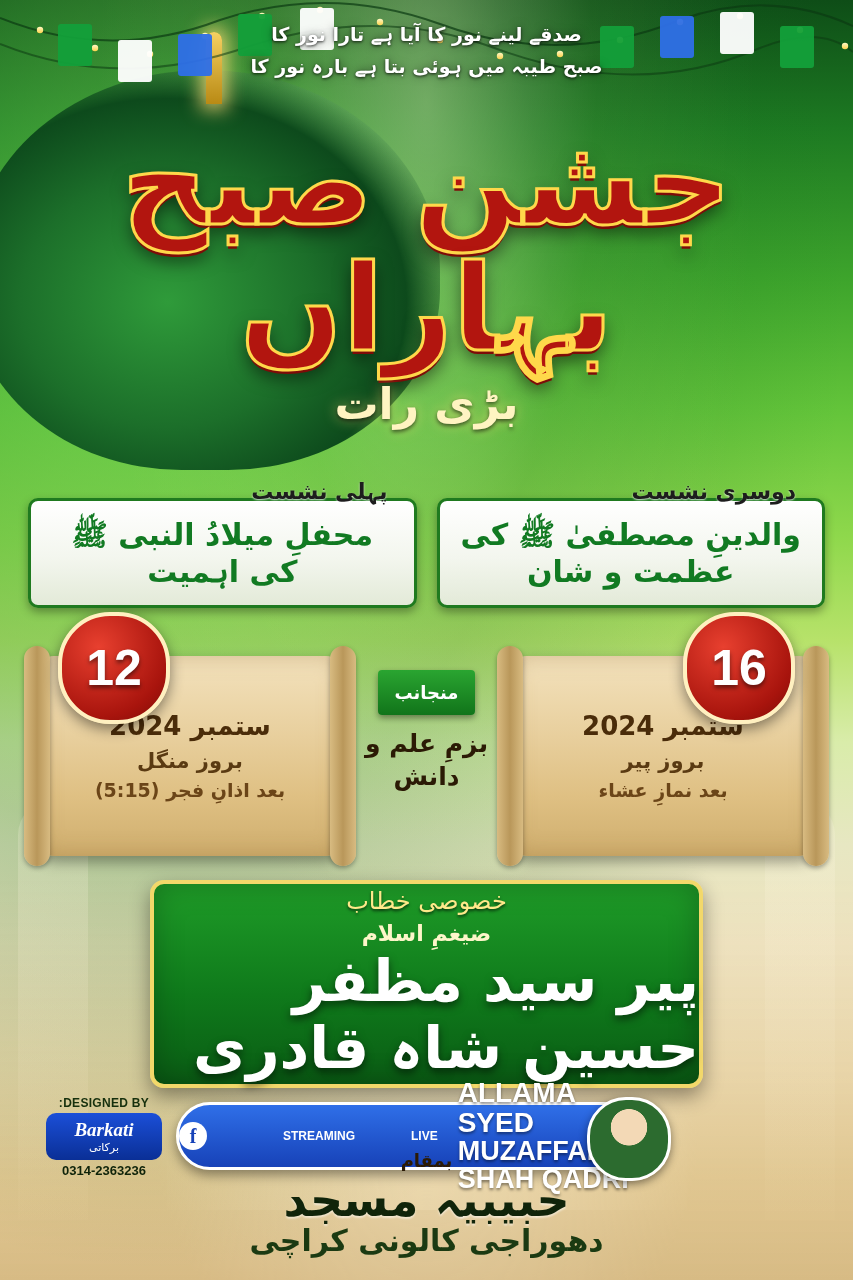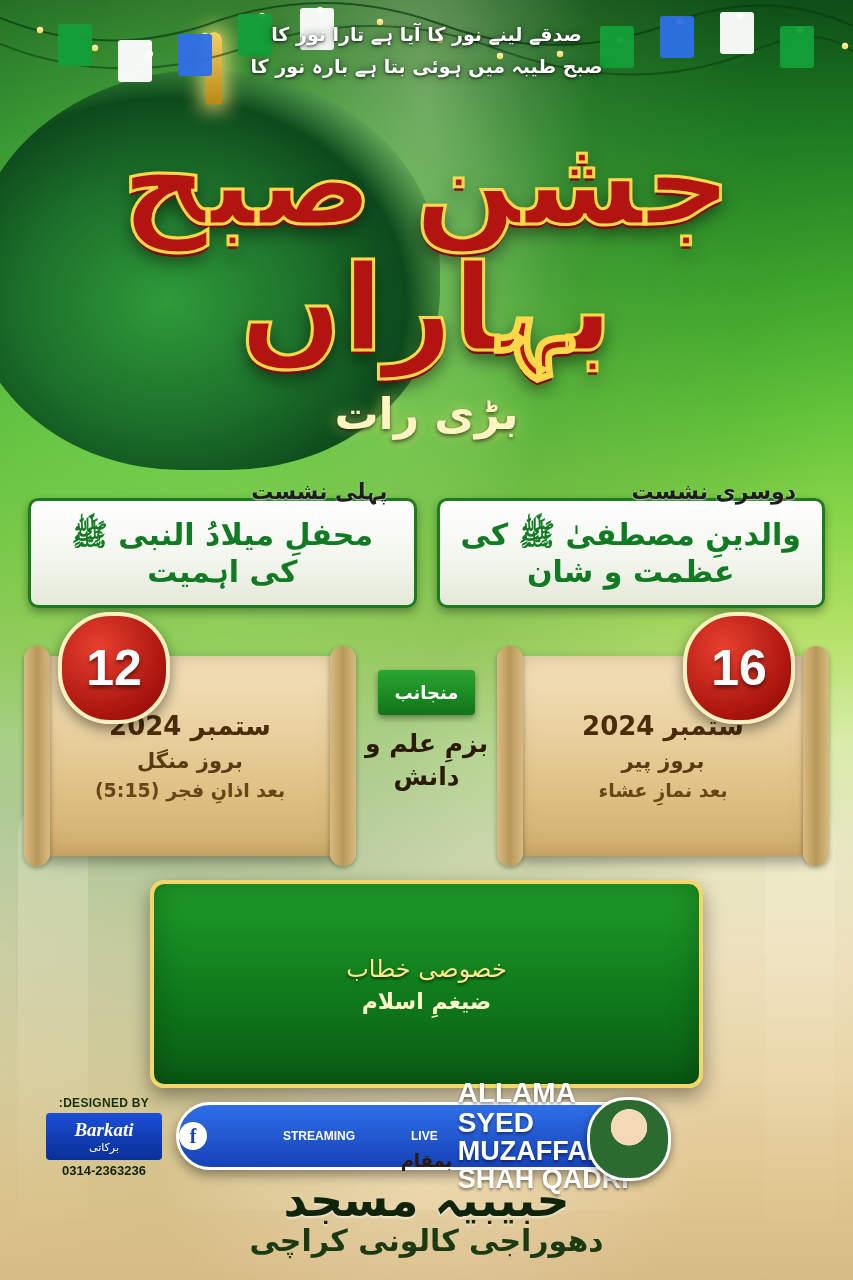--- a/index.html
+++ b/index.html
@@ -71,21 +71,21 @@
     font-size:120px;line-height:1.05;font-weight:bold;
     color:#b2150f;
     -webkit-text-stroke:3px #ffd84a;
     text-shadow:
       0 0 2px #ffe680,
       0 4px 0 #7e0b08,
       0 8px 18px rgba(0,0,0,.55);
     letter-spacing:-4px;
   }
   .title-sub{
-    margin-top:16px;text-align:center;
+    margin-top:6px;text-align:center;
     font-family:"DejaVu Sans", sans-serif;
     font-size:44px;font-weight:bold;color:#fff4c2;
     text-shadow:0 2px 4px rgba(0,0,0,.6), 0 0 14px rgba(255,230,120,.6);
   }
 
   
   .sessions{
     position:absolute;top:498px;left:28px;right:28px;height:110px;
     display:flex;gap:20px;flex-direction:row;
   }
@@ -180,21 +180,21 @@
     text-shadow:0 4px 8px rgba(0,0,0,.55);line-height:1.15;
   }
 
   
   .designer{
     position:absolute;left:46px;top:1096px;width:116px;text-align:center;
   }
   .designer .dlabel{font-size:12px;font-weight:bold;color:#16300d;font-family:"Liberation Sans",sans-serif;letter-spacing:.3px;}
   .designer .dbox{
     margin-top:3px;background:linear-gradient(180deg,#1b4fd8,#0a2f96);
-    border-radius:4px;padding:6px 14px;color:#fff;
+    border-radius:10px;padding:6px 14px;color:#fff;
   }
   .designer .dbrand{font-family:"Liberation Serif", serif;font-style:italic;font-size:19px;font-weight:bold;}
   .designer .dsub{font-family:"DejaVu Sans", sans-serif;font-size:11px;}
   .designer .dphone{margin-top:3px;font-size:13px;font-weight:bold;color:#10240a;font-family:"Liberation Sans",sans-serif;}
 
   
   .livestrip{
     position:absolute;left:176px;top:1102px;width:470px;height:62px;
     background:linear-gradient(180deg,#2f6fe8 0%, #1742b8 100%);
     border:3px solid #ffffff;border-radius:34px;
@@ -334,20 +334,21 @@
     <div class="mid-badge">
       <div class="ribbon urdu">منجانب</div>
       <div class="t1 urdu">بزمِ علم و</div>
       <div class="t2 urdu">دانش</div>
     </div>
   </div>
 
   <div class="speaker-panel">
     <div class="speaker-label urdu">خصوصی خطاب</div>
     <div class="speaker-title urdu">ضیغمِ اسلام</div>
+    <div class="speaker-name urdu">پیر سید مظفر حسین شاہ قادری</div>
   </div>
 
   <div class="designer">
     <div class="dlabel">DESIGNED BY:</div>
     <div class="dbox">
       <div class="dbrand">Barkati</div>
       <div class="dsub urdu">برکاتی</div>
     </div>
     <div class="dphone">0314-2363236</div>
   </div>

